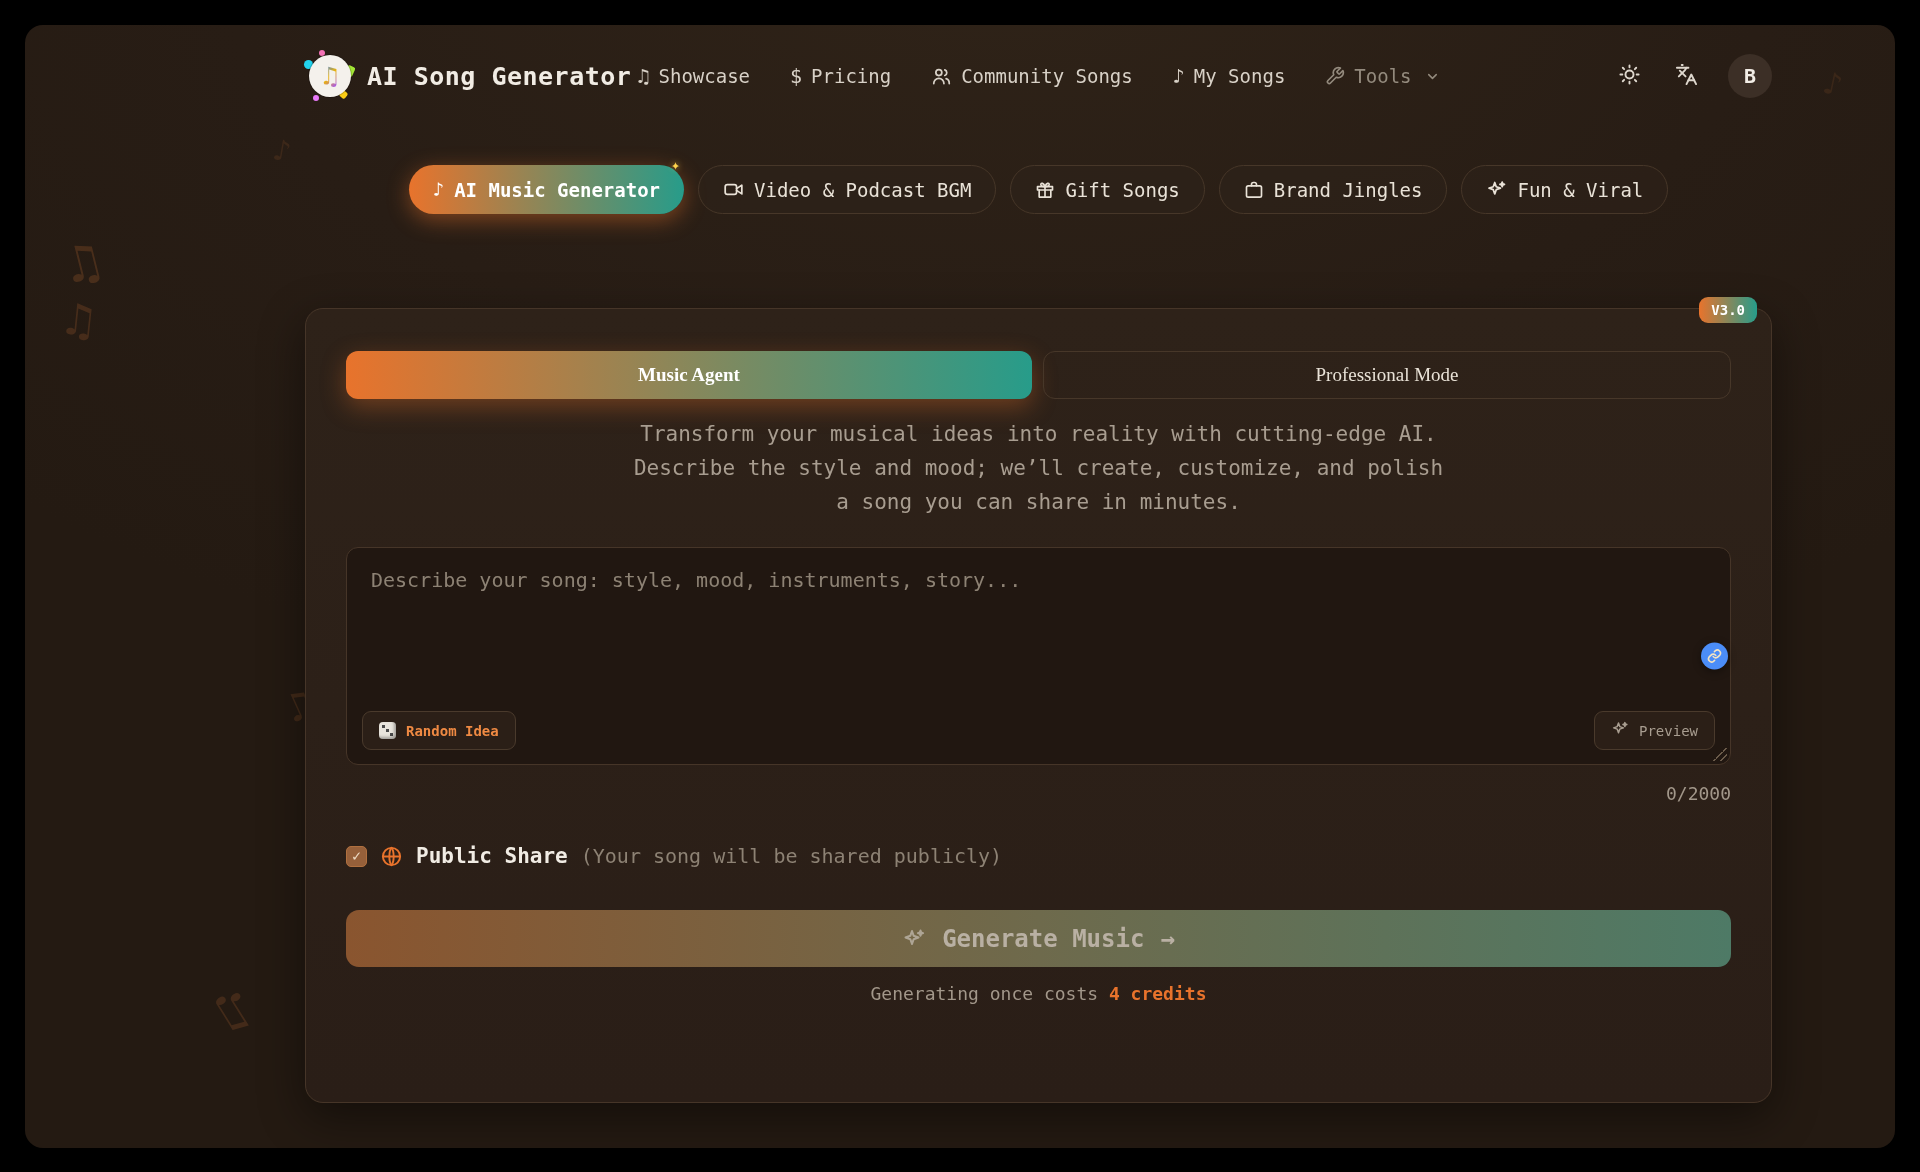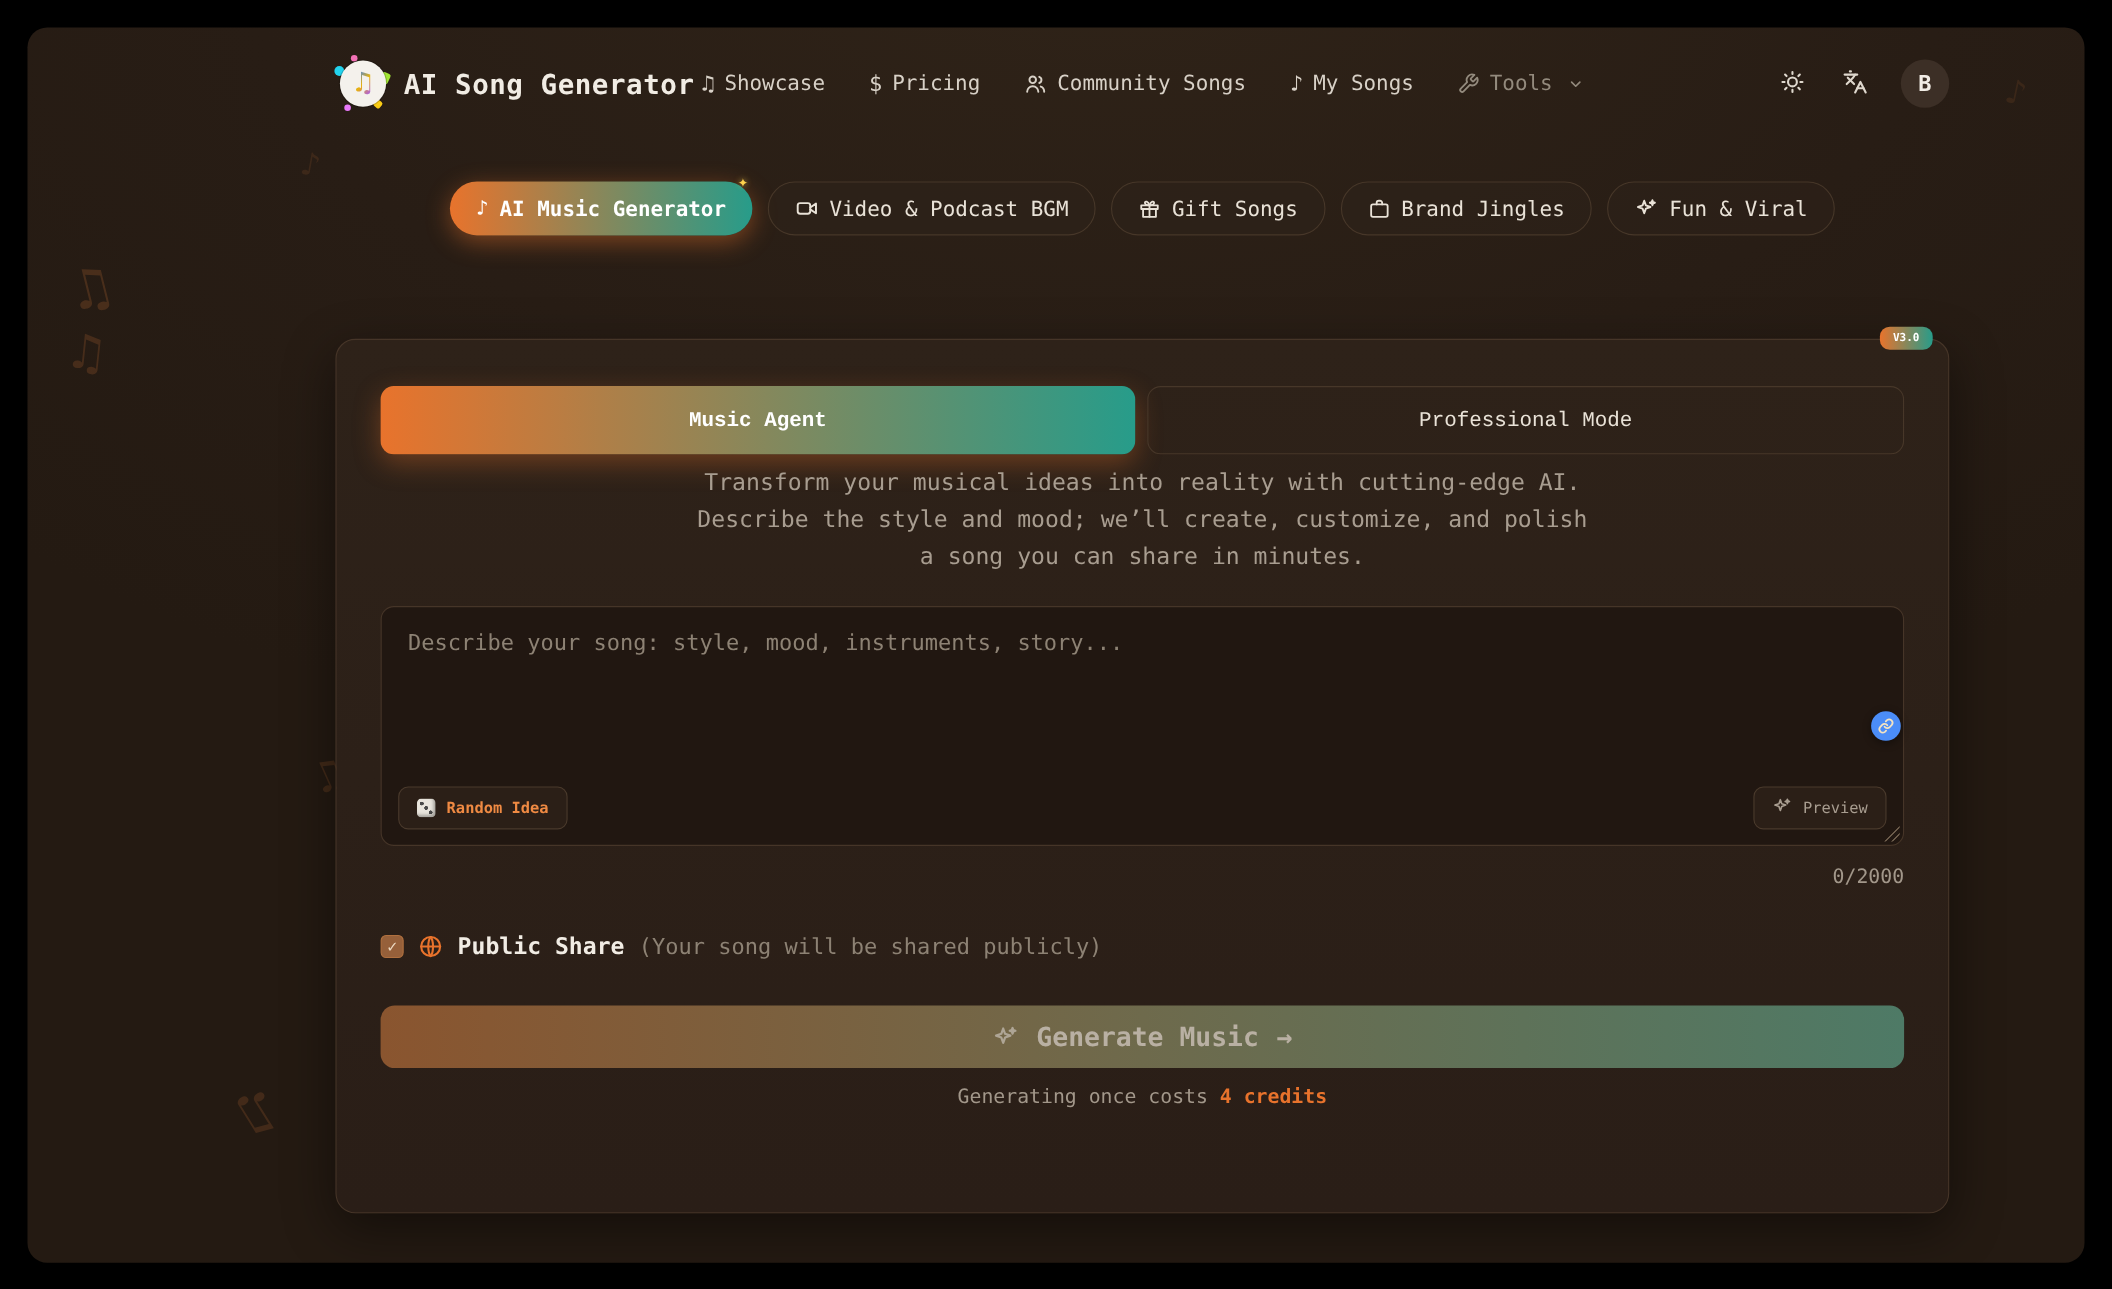--- a/index.html
+++ b/index.html
@@ -57,35 +57,35 @@
     box-shadow:0 6px 22px rgba(232,115,44,.45); }
   .tab .spark { position:absolute; top:-9px; right:4px; color:#ffd34d; font-size:15px;
     text-shadow:0 0 6px rgba(255,211,77,.8); }
 
   
   .card { position:relative; margin-top:94px; width:1467px; height:795px;
     background:linear-gradient(180deg,#2e2219 0%,#2a1e17 100%);
     border:1px solid #463528; border-radius:18px; padding:42px 40px 0;
     box-shadow:0 14px 46px rgba(0,0,0,.45); }
   .version-badge { position:absolute; top:-12px; right:14px; padding:5px 12px; border-radius:9px;
-    background:linear-gradient(90deg,#e8732c,#279c8a); color:#fff; font-size:10px; font-weight:bold; }
+    background:linear-gradient(90deg,#e8732c,#279c8a); color:#fff; font-size:14px; font-weight:bold; }
 
   .mode-row { display:flex; gap:11px; }
-  .mode-btn { flex:1; height:62px; border-radius:12px; font-family:Liberation Mono, monospace; font-size:19px;
+  .mode-btn { flex:1; height:48px; border-radius:12px; font-family:Liberation Serif, serif; font-size:19px;
     font-weight:bold; cursor:pointer; }
   .mode-btn.active { border:none; color:#fff;
     background:linear-gradient(90deg,#e8732c 0%,#279c8a 100%);
     box-shadow:0 8px 24px rgba(232,115,44,.35); }
   .mode-btn.inactive { background:transparent; border:1px solid #473729; color:#e9e2d7; font-weight:normal; }
 
   .card-heading { margin-top:32px; text-align:center; font-size:35px; font-weight:bold;
     color:#f3eee7; letter-spacing:.5px; }
   .card-heading .hnote { color:#6f6558; font-weight:normal; margin-right:14px; font-size:37px; }
 
-  .card-desc { margin:8px auto 0; width:810px; text-align:center; color:#a89d90;
+  .card-desc { margin:18px auto 0; width:810px; text-align:center; color:#a89d90;
     font-size:21px; line-height:34px; }
 
   .prompt-wrap { position:relative; margin-top:28px; }
   .prompt { width:100%; height:218px; resize:none; display:block;
     background:#211711; border:1px solid #463528; border-radius:12px;
     padding:20px 24px; color:#fde047; font-size:20px; font-family:inherit; outline:none; }
   .prompt::placeholder { color:#8d8274; }
   .resize-handle { position:absolute; right:4px; bottom:4px; width:14px; height:14px;
     background:
       linear-gradient(135deg, transparent 0 50%, #6b5b4a 50% 57%, transparent 57% 72%, #6b5b4a 72% 79%, transparent 79%);

